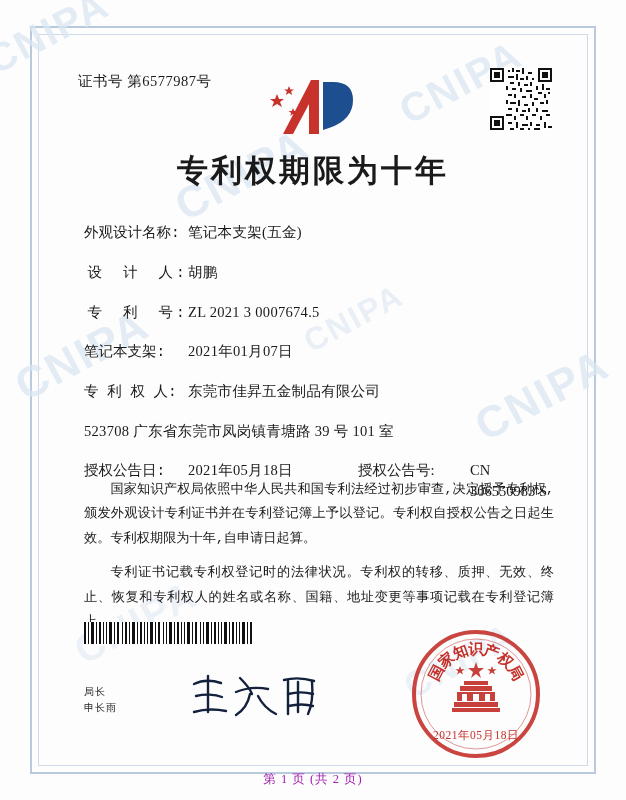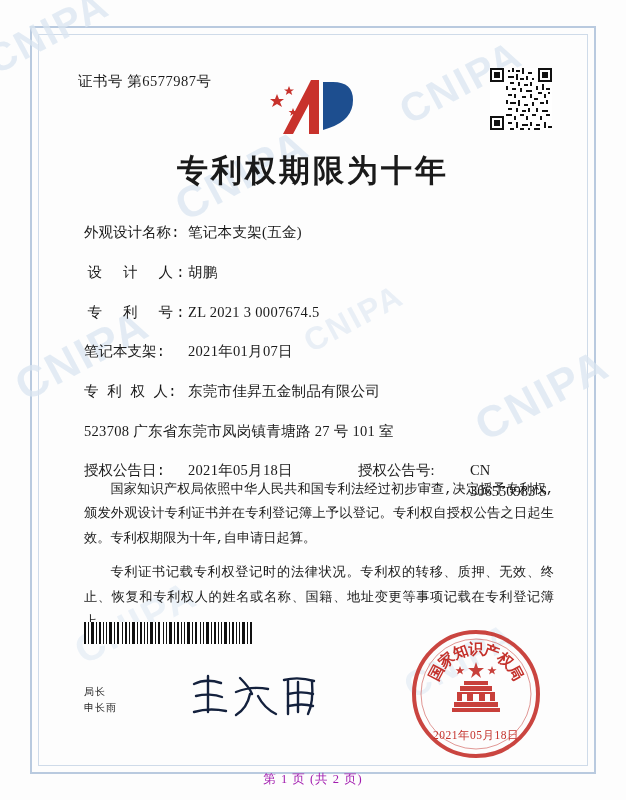--- a/index.html
+++ b/index.html
@@ -333,21 +333,21 @@
     </div>
     <div class="row">
       <div class="label">笔记本支架:</div>
       <div class="value">2021年01月07日</div>
     </div>
     <div class="row">
       <div class="label">专 利 权 人:</div>
       <div class="value">东莞市佳昇五金制品有限公司</div>
     </div>
     <div class="row">
-      <div class="value">523708 广东省东莞市凤岗镇青塘路 27 号 101 室</div>
+      <div class="value">523708 广东省东莞市凤岗镇青塘路 39 号 101 室</div>
     </div>
     <div class="row split">
       <div class="label">授权公告日:</div>
       <div class="value">2021年05月18日</div>
       <div class="label2">授权公告号:</div>
       <div class="value2">CN 306550983 S</div>
     </div>
   </div>
 
   <div class="paras">

